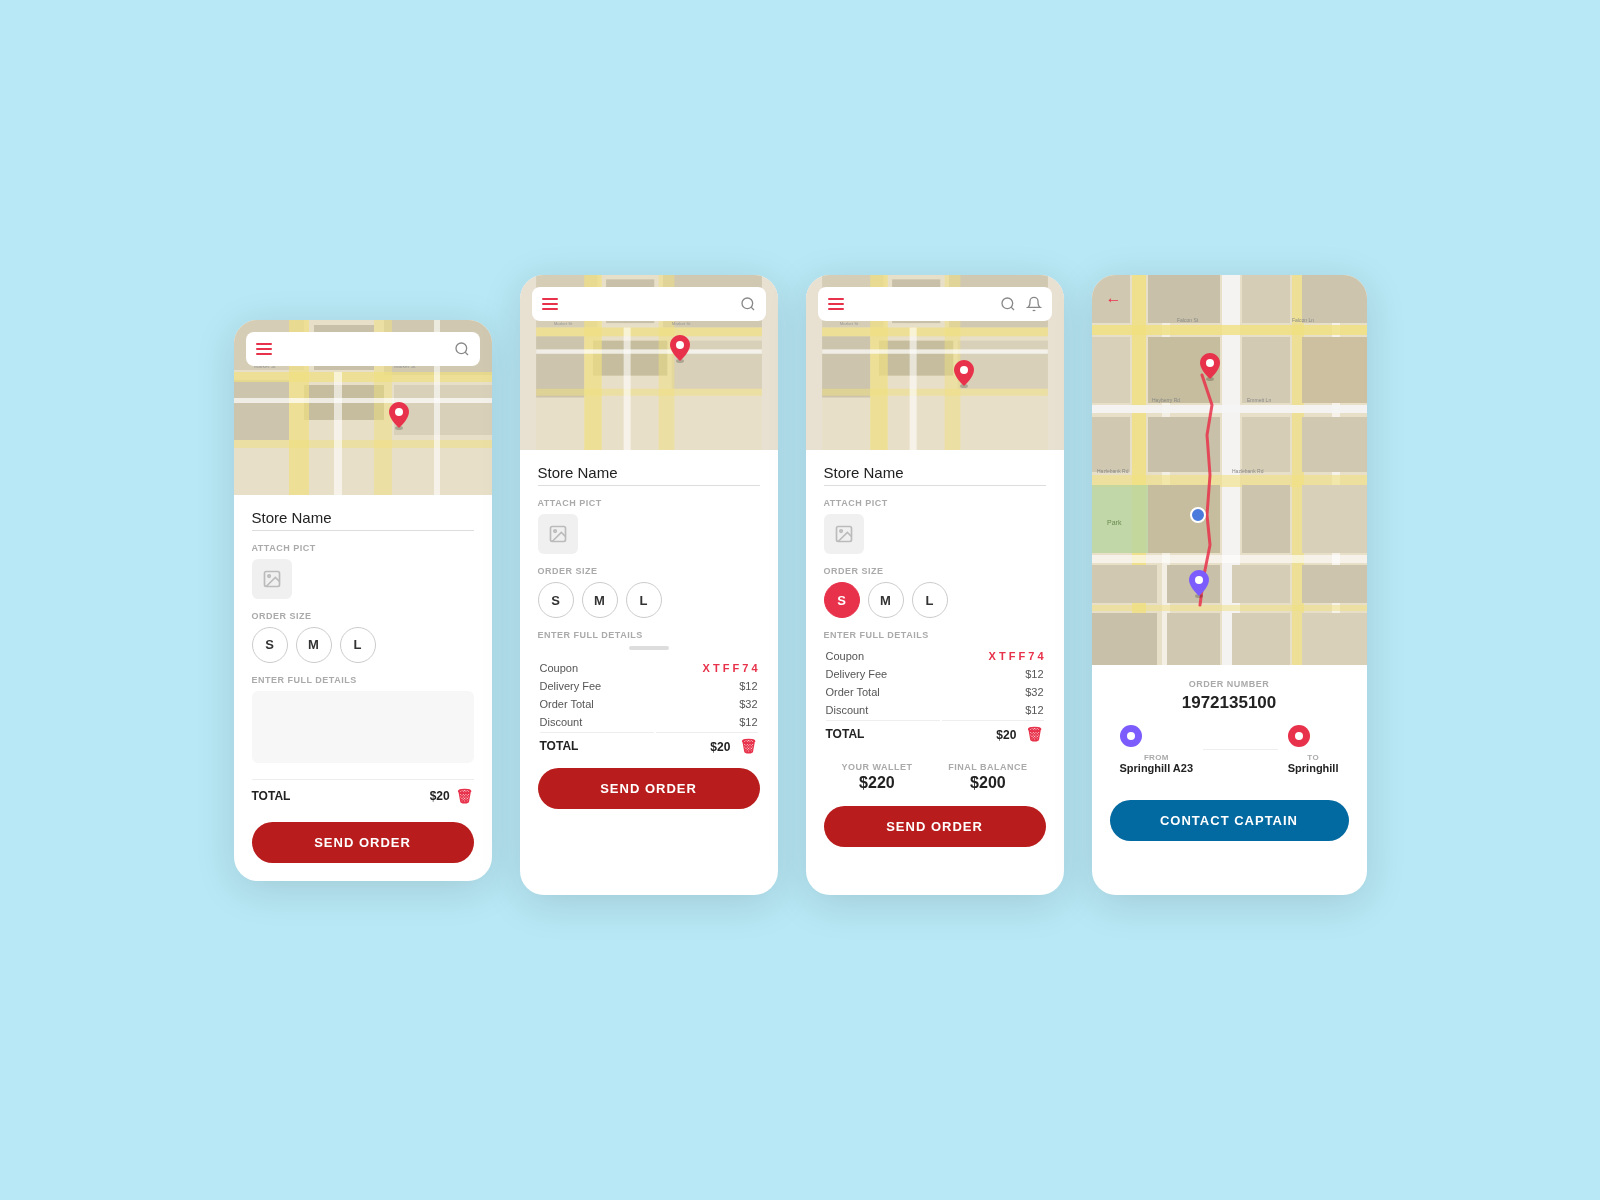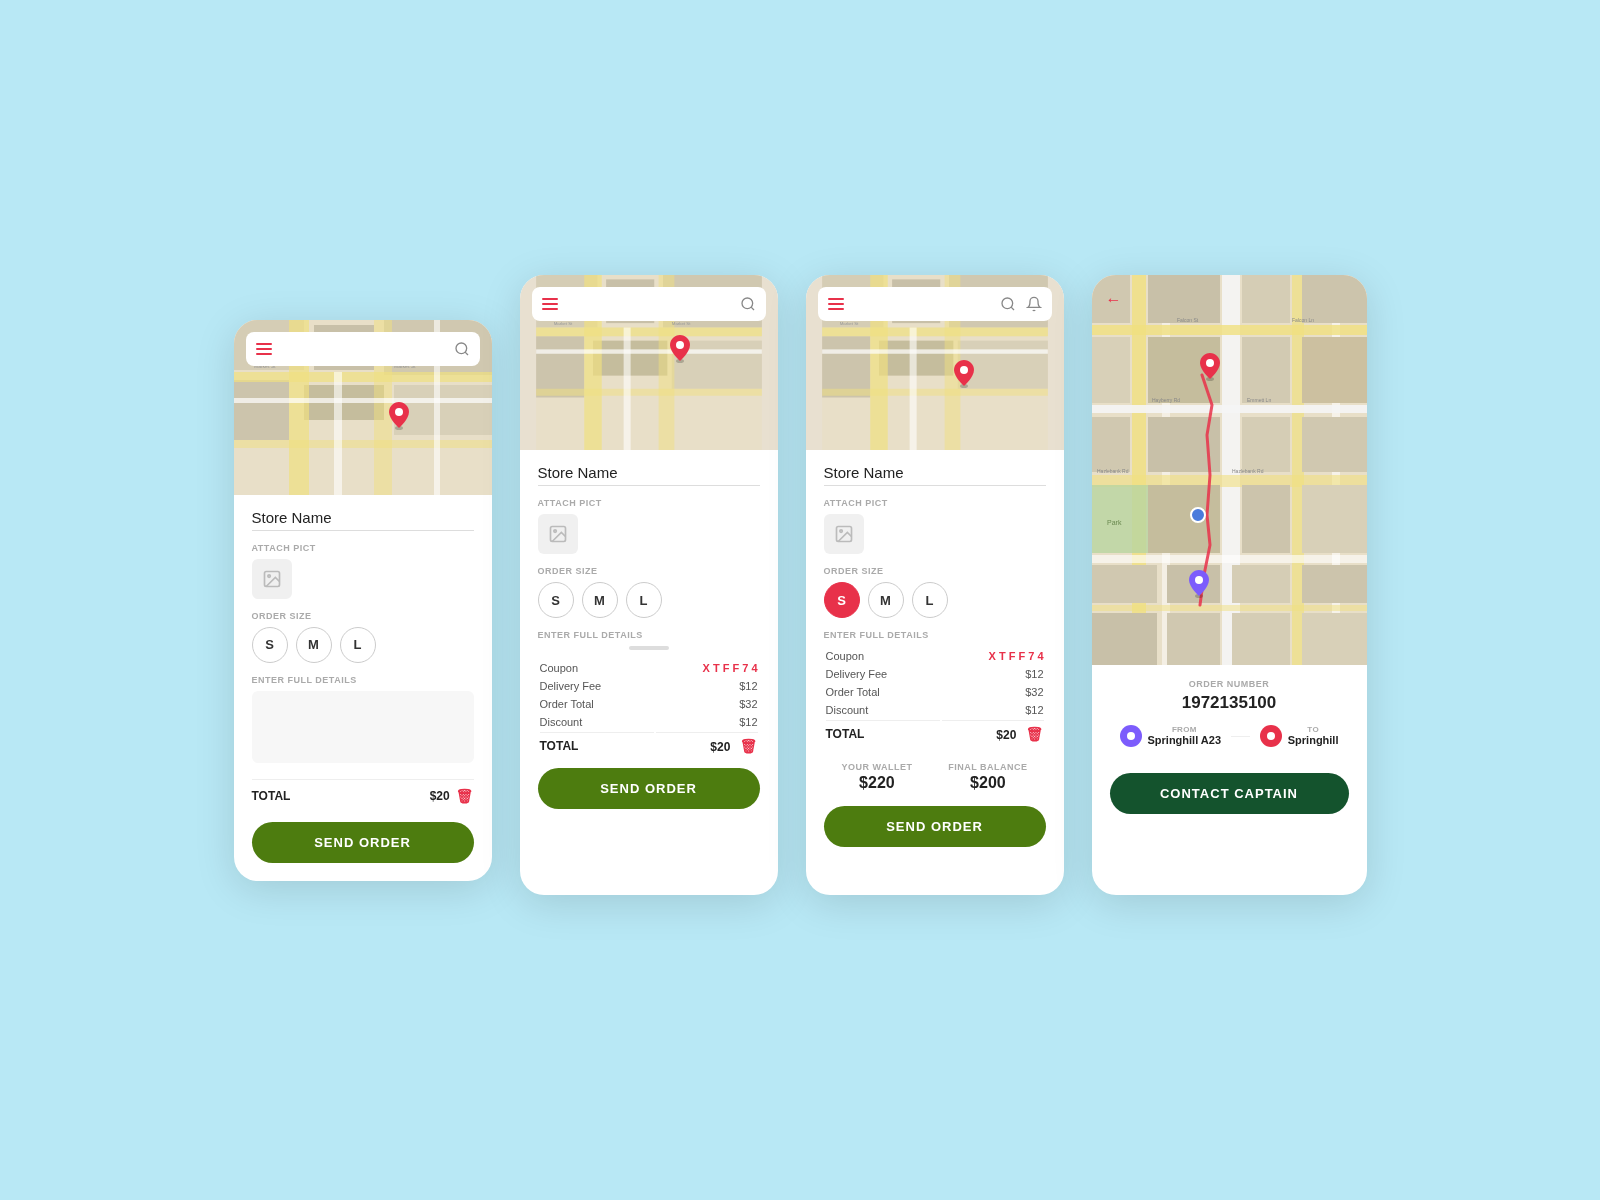--- a/index.html
+++ b/index.html
@@ -217,21 +217,21 @@
       color: #222;
     }
     .trash-icon {
       color: #e8314a;
       font-size: 14px;
     }
 
     
     .send-btn {
       width: 100%;
-      background: #4d7c0f;
+      background: #b91c1c;
       color: #fff;
       border: none;
       border-radius: 30px;
       padding: 13px 0;
       font-size: 13px;
       font-weight: 700;
       letter-spacing: 1px;
       cursor: pointer;
       display: block;
       text-align: center;
@@ -284,20 +284,21 @@
       display: flex;
       align-items: center;
       justify-content: space-between;
       padding: 0 10px;
       margin-bottom: 12px;
     }
     .route-point {
       display: flex;
       align-items: flex-start;
       gap: 6px;
+      flex-direction: column;
     }
     .route-pin {
       width: 22px;
       height: 22px;
       border-radius: 50%;
       display: flex;
       align-items: center;
       justify-content: center;
       flex-shrink: 0;
     }
@@ -318,21 +319,21 @@
     }
     .route-divider {
       flex: 1;
       height: 1px;
       background: #eee;
       margin: 0 10px;
     }
     .contact-btn {
       width: calc(100% - 36px);
       margin: 0 18px 18px;
-      background: #14532d;
+      background: #0369a1;
       color: #fff;
       border: none;
       border-radius: 30px;
       padding: 13px 0;
       font-size: 13px;
       font-weight: 700;
       letter-spacing: 1px;
       cursor: pointer;
       display: block;
       text-align: center;

